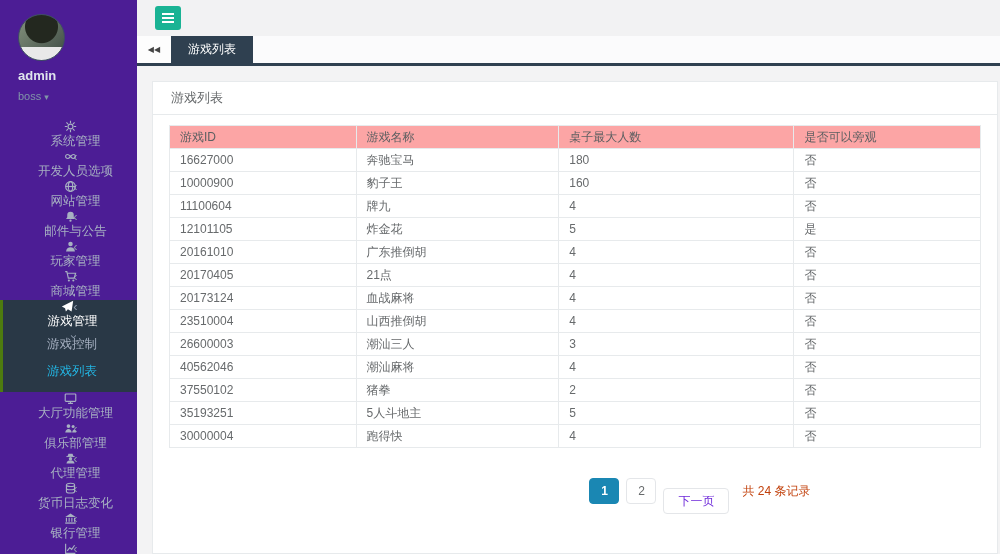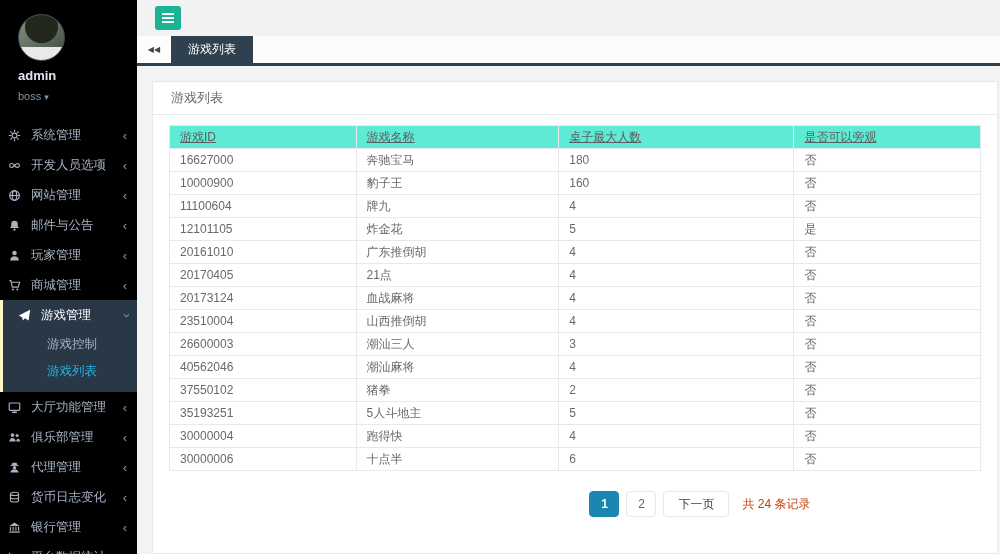--- a/index.html
+++ b/index.html
@@ -4,38 +4,38 @@
 <style>
   * { box-sizing: border-box; }
   html,body { margin:0; padding:0; }
   body {
     font-family: "Liberation Sans", "DejaVu Sans", sans-serif;
     width:1000px; height:554px; overflow:hidden; background:#f3f3f4;
   }
   .app { display:flex; width:1000px; height:554px; overflow:hidden; }
 
   
-  .sidebar { width:137px; flex-shrink:0; background:#000000; color:#a7b1c2; overflow:hidden; }
+  .sidebar { width:137px; flex-shrink:0; background:#4c1d95; color:#a7b1c2; overflow:hidden; }
   .profile { padding:14px 0 8px 18px; }
   .avatar {
     width:47px; height:47px; border-radius:50%;
     background:
       radial-gradient(circle at 50% 26%, #23281f 0 16px, rgba(0,0,0,0) 17px),
       radial-gradient(circle at 49% 40%, #d8c3ac 0 9px, rgba(0,0,0,0) 10px),
       linear-gradient(to top, #e9e9e9 0 30%, rgba(0,0,0,0) 30%),
       linear-gradient(135deg, #86937f, #3c4a42);
     border:1px solid #3e5062;
   }
   .uname { color:#dfe4ed; font-weight:bold; font-size:13px; margin-top:7px; }
   .urole { color:#8095a8; font-size:11px; margin-top:7px; cursor:pointer; }
   .urole .caret { font-size:9px; color:#8095a8; }
   #side-menu { margin-top:10px; }
-  .nav-block.expanded { background:#293846; border-left:3px solid #fef9c3; }
-  .nav-item { display:flex; align-items:center; height:30px; padding:0 10px 0 8px;
-              color:#a7b1c2; cursor:pointer; text-decoration:none; }
+  .nav-block.expanded { background:#293846; border-left:3px solid #4d7c0f; }
+  .nav-item { display:flex; align-items:center; height:30px; padding:0 10px 0 24px;
+              color:#a7b1c2; cursor:pointer; text-decoration:none;flex-direction:column; }
   .nav-block.expanded .nav-item { padding-left:15px; color:#ffffff; }
   .nav-ic { width:15px; height:14px; margin-right:8px; display:inline-flex; align-items:center; }
   .nav-ic svg { width:13px; height:13px; }
   .nav-label { flex:1; font-size:12.5px; white-space:nowrap; }
   .nav-caret { font-size:13px; color:#8a97a8; line-height:1; }
   .nav-caret.down { display:inline-block; transform:rotate(-90deg); }
   .submenu { padding:1px 0 7px; }
   .sub-item { display:block; padding:5px 0 5px 44px; font-size:12.5px; color:#a7b1c2; cursor:pointer; }
   .sub-item.active { color:#23b7e5; }
 
@@ -54,28 +54,28 @@
                 padding:0 17px; cursor:pointer; }
 
   .content { flex:1; background:#f3f3f4; padding:15px 2px 0 15px; display:flex; overflow:hidden; }
   .panel { background:#fff; border:1px solid #e7eaec; flex:1; display:flex; flex-direction:column; overflow:hidden; }
   .panel-heading { padding:7px 18px; border-bottom:1px solid #e7eaec; color:#676a6c; font-size:13px; }
   .panel-body { padding:10px 16px 0; flex:1; }
 
   table { width:100%; border-collapse:collapse; font-size:12px; color:#676a6c; table-layout:fixed; }
   th, td { border:1px solid #e7eaec; padding:3px 10px; line-height:16px; text-align:left;
            font-weight:normal; overflow:hidden; white-space:nowrap; }
-  th { background:#5eead4; color:#5c5f61;text-decoration:underline; }
+  th { background:#fca5a5; color:#5c5f61; }
 
   .pagination { display:flex; align-items:center; gap:7px; margin-top:20px;
                 justify-content:center; padding-left:250px; }
   .page { min-width:30px; height:26px; line-height:24px; text-align:center; border:1px solid #e4e6e9;
           border-radius:4px; background:#fff; color:#676a6c; font-size:12px; cursor:pointer; }
   .page.active { background:#1a87b3; border-color:#1a87b3; color:#fff; font-weight:bold; }
-  .page.next { padding:0 14px; color:#404040; }
+  .page.next { padding:0 14px; color:#6d28d9;margin-top:20px; }
   .total { color:#c2410c; font-size:12px; margin-left:6px; }
 </style>
 </head>
 <body>
 
 <div class="app">
 
   <aside class="sidebar">
     <div class="profile">
       <div class="avatar"></div>
@@ -362,26 +362,20 @@
                   <td>5人斗地主</td>
                   <td>5</td>
                   <td>否</td>
                 </tr>
                 <tr>
                   <td>30000004</td>
                   <td>跑得快</td>
                   <td>4</td>
                   <td>否</td>
                 </tr>
-                <tr>
-                  <td>30000006</td>
-                  <td>十点半</td>
-                  <td>6</td>
-                  <td>否</td>
-                </tr>
               </tbody>
           </table>
           <div class="pagination" id="pagination">
               <a class="page active">1</a>
               <a class="page">2</a>
               <a class="page next">下一页</a>
               <span class="total">共 24 条记录</span>
             </div>
         </div>
       </div>

